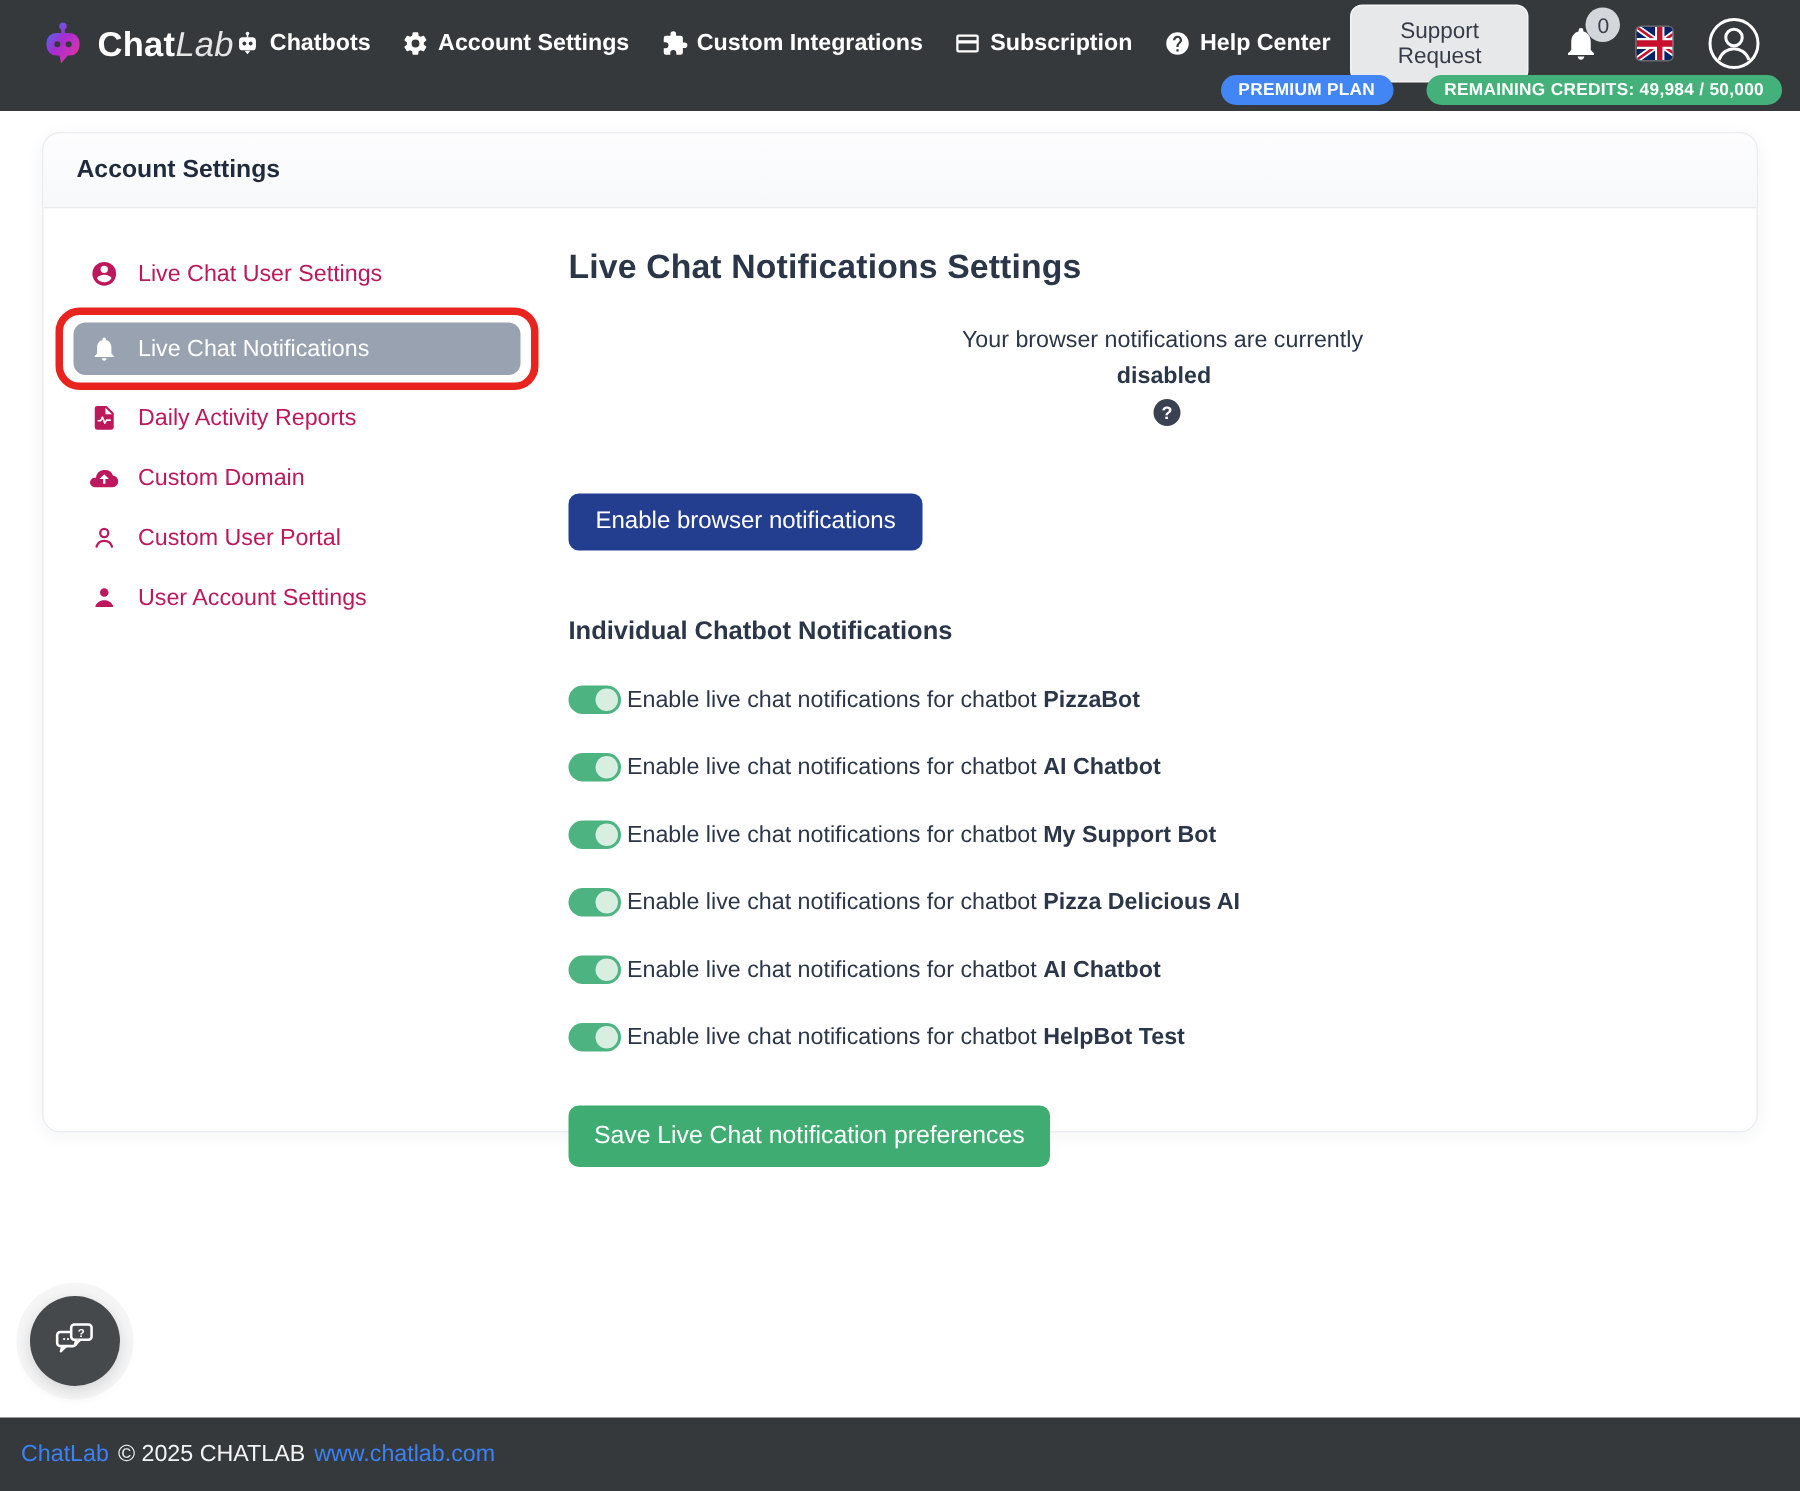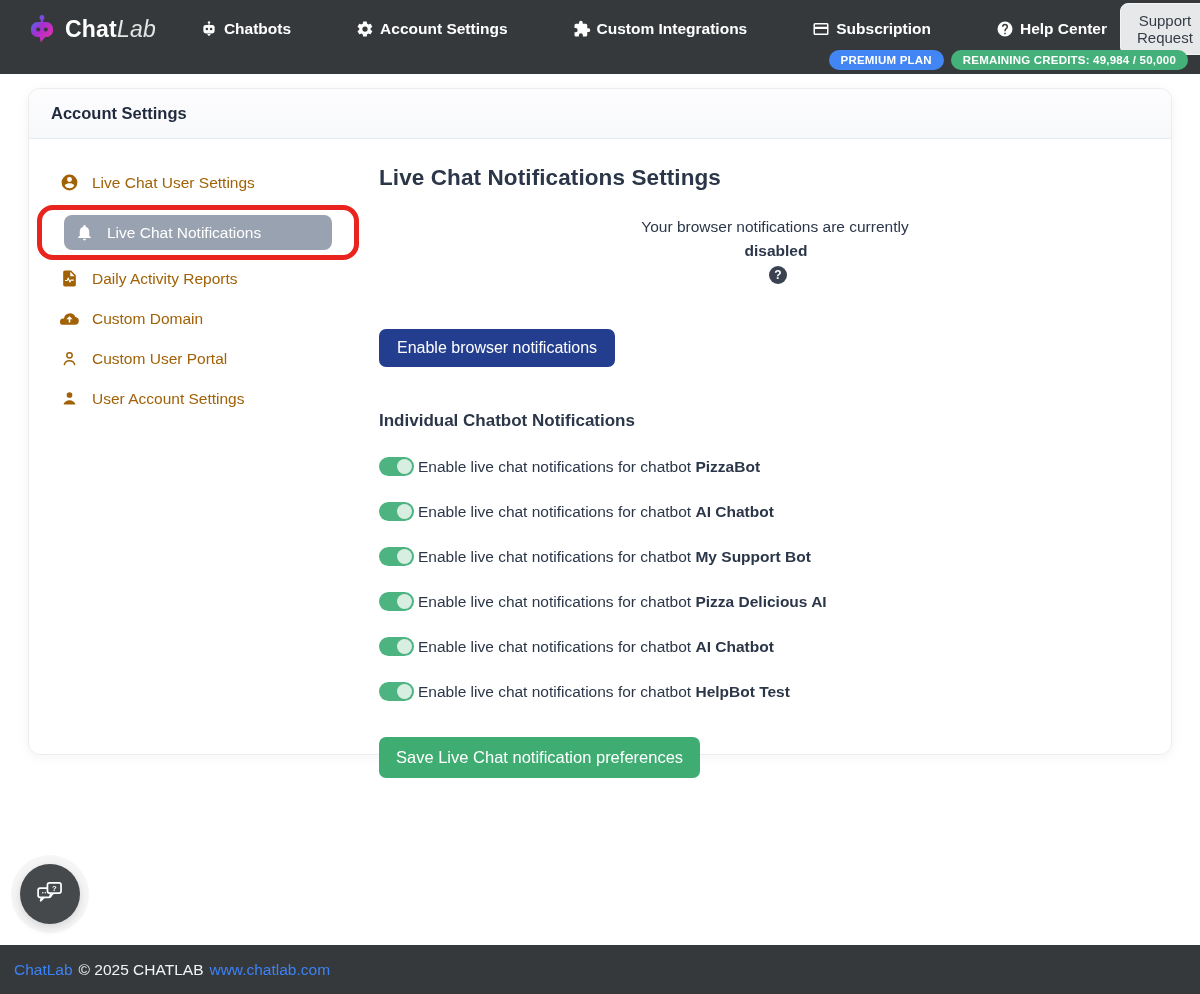--- a/index.html
+++ b/index.html
@@ -21,42 +21,42 @@
   .topbar-row {
     display:flex; align-items:center; height:58px; padding:0 26px;
   }
   .logo { display:flex; align-items:center; gap:7px; cursor:pointer; }
   .logo-text { font-size:23px; color:#ffffff; letter-spacing:.2px; }
   .logo-text b { font-weight:700; }
   .logo-text .light { font-weight:300; color:#e5e5e5;font-style:italic; }
   .nav { margin-left:auto; display:flex; align-items:center; gap:21px; }
   .nav-item {
     display:flex; align-items:center; gap:6px; color:#ffffff;
-    font-size:15.5px; font-weight:600; cursor:pointer; white-space:nowrap;padding-left:44px;
+    font-size:15.5px; font-weight:600; cursor:pointer; white-space:nowrap;
   }
   .nav-item svg { width:18px; height:18px; }
   .support-btn {
     margin-left:13px; background:#e7e8ea; color:#353c47;
     border:1px solid #f4f4f5; border-radius:8px;
     font-size:15px; font-weight:500; padding:8px 16px; cursor:pointer;
     font-family:"Liberation Sans", sans-serif;
   }
   .bell-wrap { position:relative; margin-left:22px; cursor:pointer; }
   .bell-wrap svg { width:26px; height:26px; }
   .bell-badge {
     position:absolute; top:-11px; right:-13px;
     width:23px; height:23px; border-radius:50%;
     background:#d3d6da; color:#3a3f47; font-size:14px; font-weight:500;
     display:flex; align-items:center; justify-content:center;
   }
   .flag { margin-left:24px; width:31px; height:22px; border-radius:3px; overflow:hidden; cursor:pointer; box-shadow:0 0 0 1px rgba(255,255,255,.25); }
   .avatar { margin-left:23px; cursor:pointer; }
   .avatar svg { width:36px; height:36px; }
   .badge-row {
-    position:absolute; right:12px; bottom:4px; display:flex; gap:7px;
+    position:absolute; right:12px; bottom:4px; display:flex; gap:22px;
   }
   .pill {
     border-radius:10px; font-size:11.5px; font-weight:700; color:#fff;
     padding:4px 12px; letter-spacing:.2px; white-space:nowrap;
   }
   .pill-plan { background:#4285f4; }
   .pill-credits { background:#45b17a; }
 
   
   .card {
@@ -71,27 +71,27 @@
     border-radius:12px 12px 0 0;
     font-size:16.5px; font-weight:700; color:#1f2a3c;
   }
   .card-body { display:flex; padding:26px 0 0 20px; }
 
   
   .side { width:310px; flex:none; padding-right:12px; }
   .side-item {
     display:flex; align-items:center; gap:13px;
     padding:8px 11px; margin-bottom:5px; border-radius:8px;
-    font-size:15.5px; color:#a16207; cursor:pointer; white-space:nowrap;
+    font-size:15.5px; color:#be185d; cursor:pointer; white-space:nowrap;
   }
   .side-item svg { width:19px; height:19px; flex:none; }
   .side-item.active { background:#99a2b0; color:#ffffff; margin-bottom:0; }
   .red-annotation {
     border:5px solid #e9231d; border-radius:16px;
-    padding:5px 22px; margin:1px -12px 1px -12px;text-align:center;
+    padding:5px 7px; margin:1px -12px 1px -12px;text-align:center;
   }
 
   
   .content { flex:1; padding-left:20px; }
   .content h1 { font-size:22.5px; font-weight:700; color:#2b3648; letter-spacing:.1px; }
   .status-line {
     margin-top:27px; font-size:15.5px; display:flex; align-items:center; gap:6px;flex-direction:column;
   }
   .status-line b { margin-left:2px;text-align:right; }
   .help-dot {

